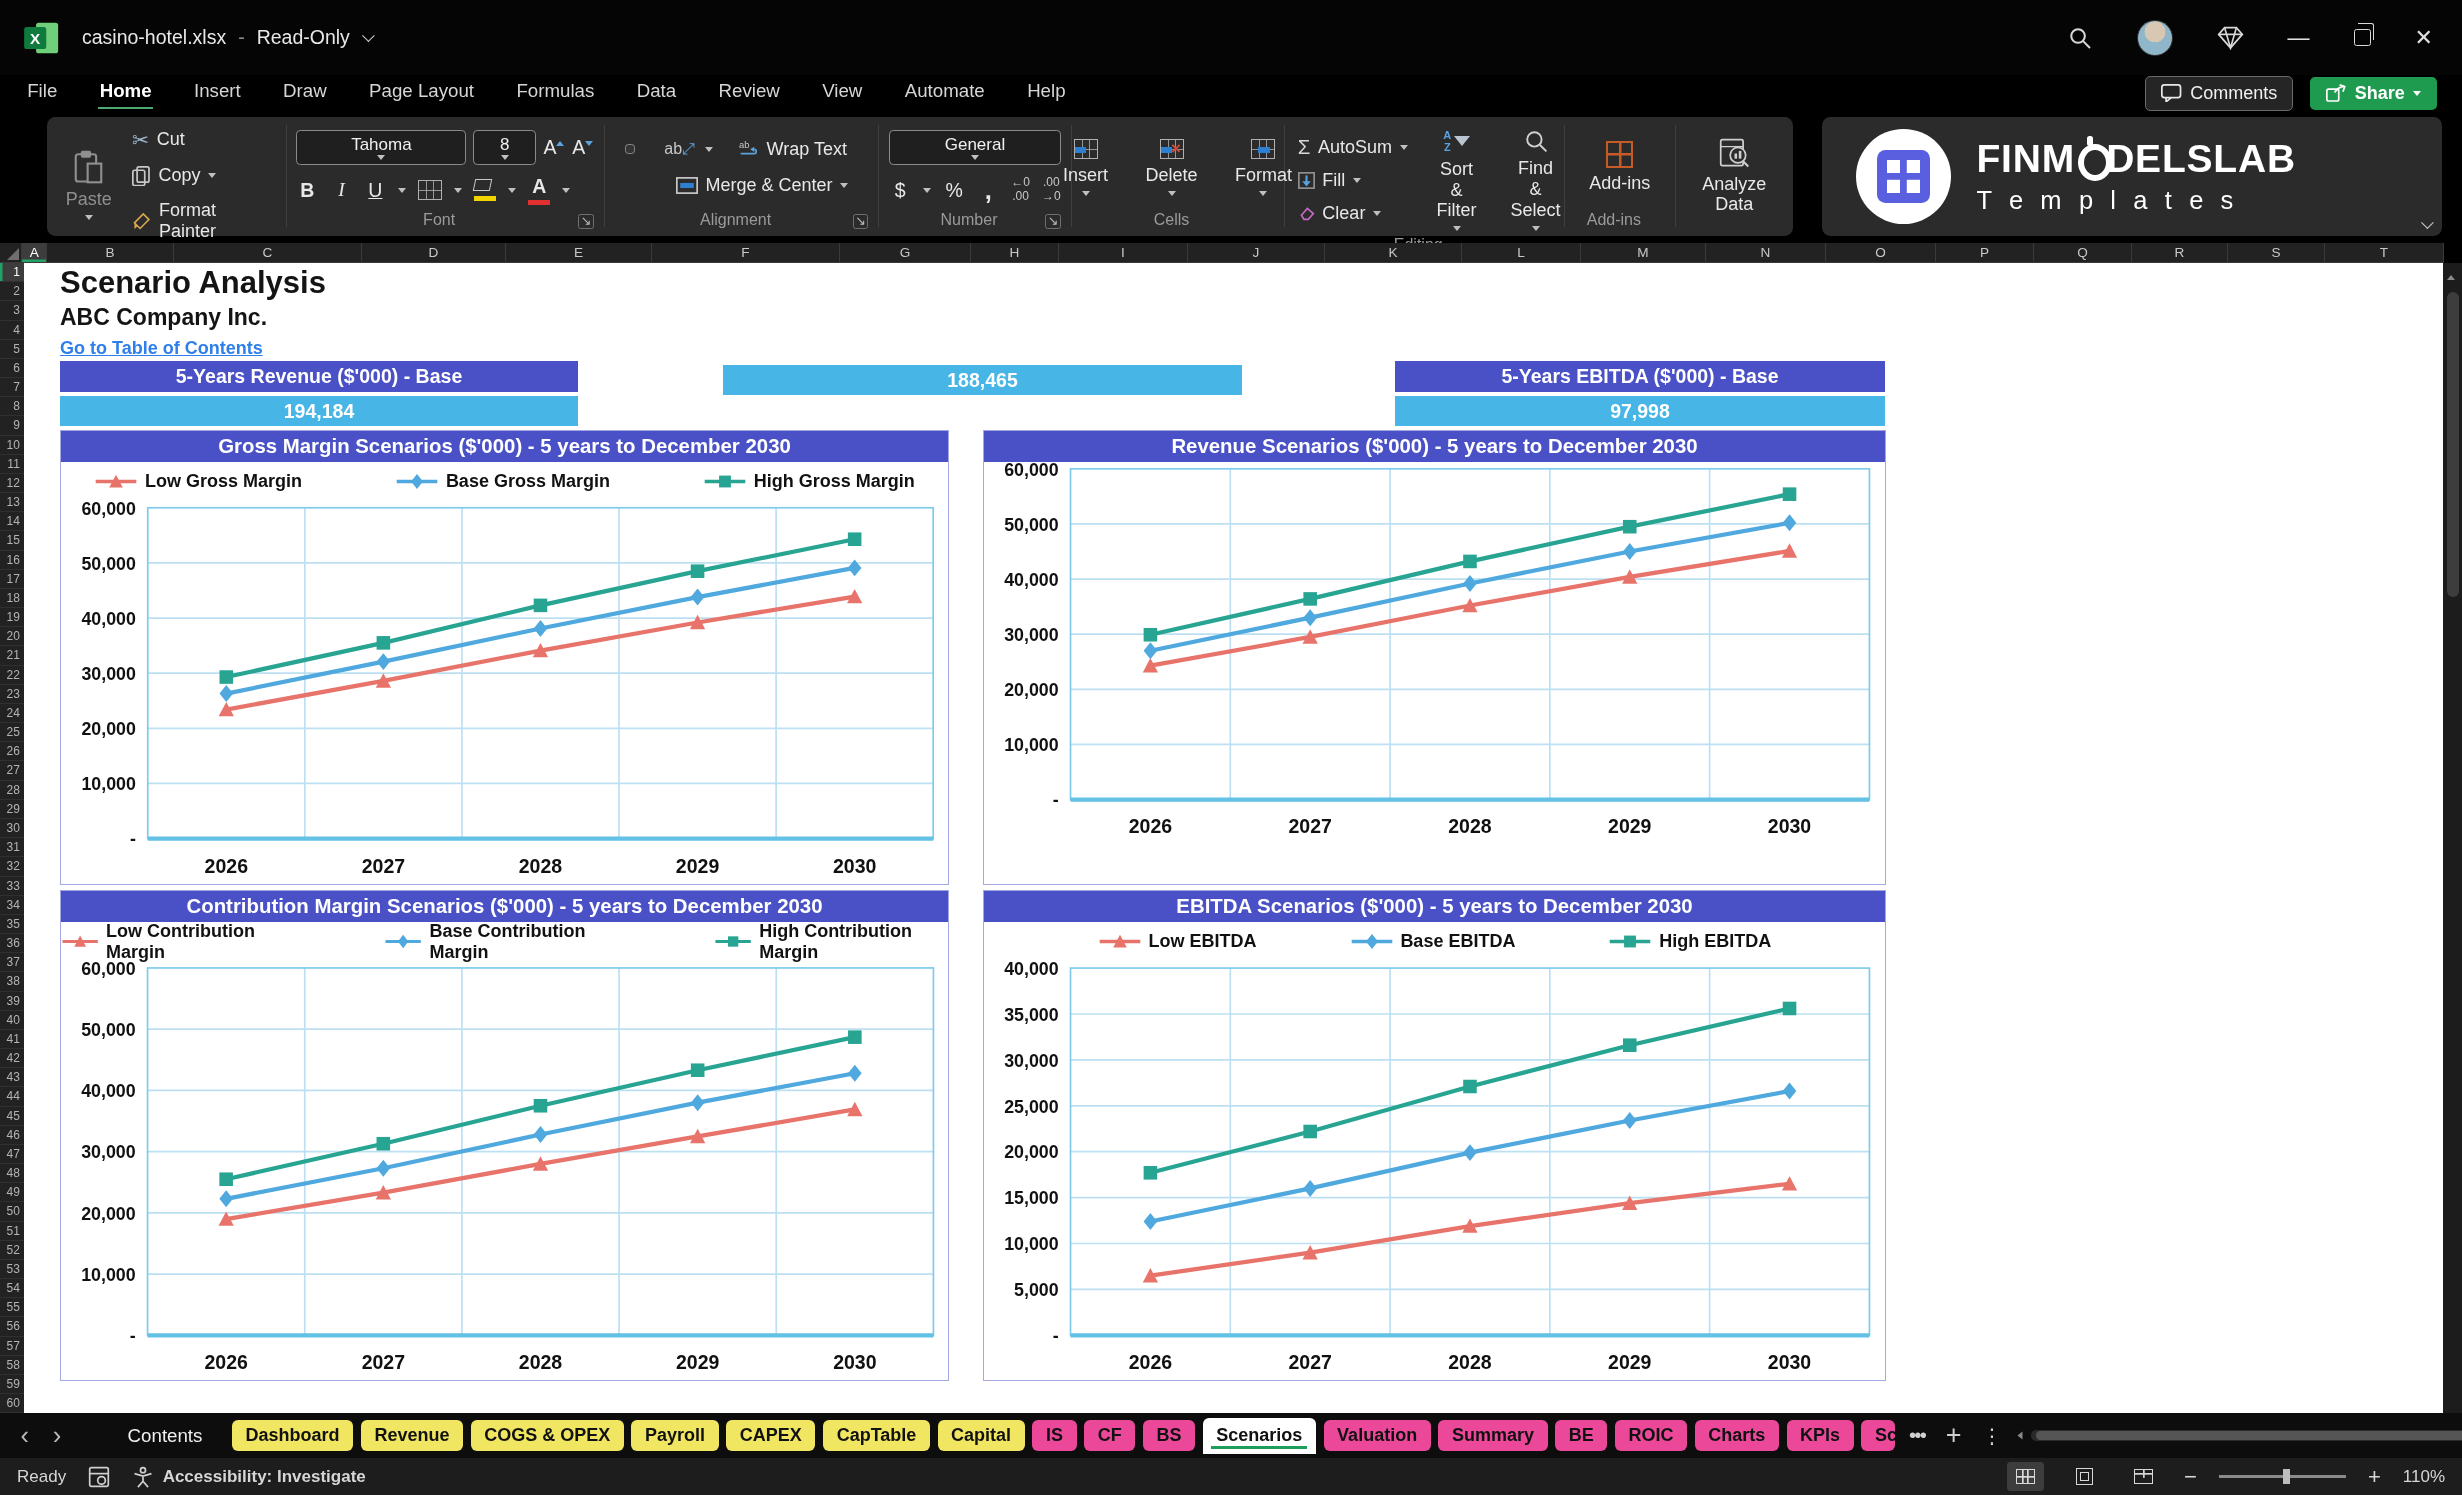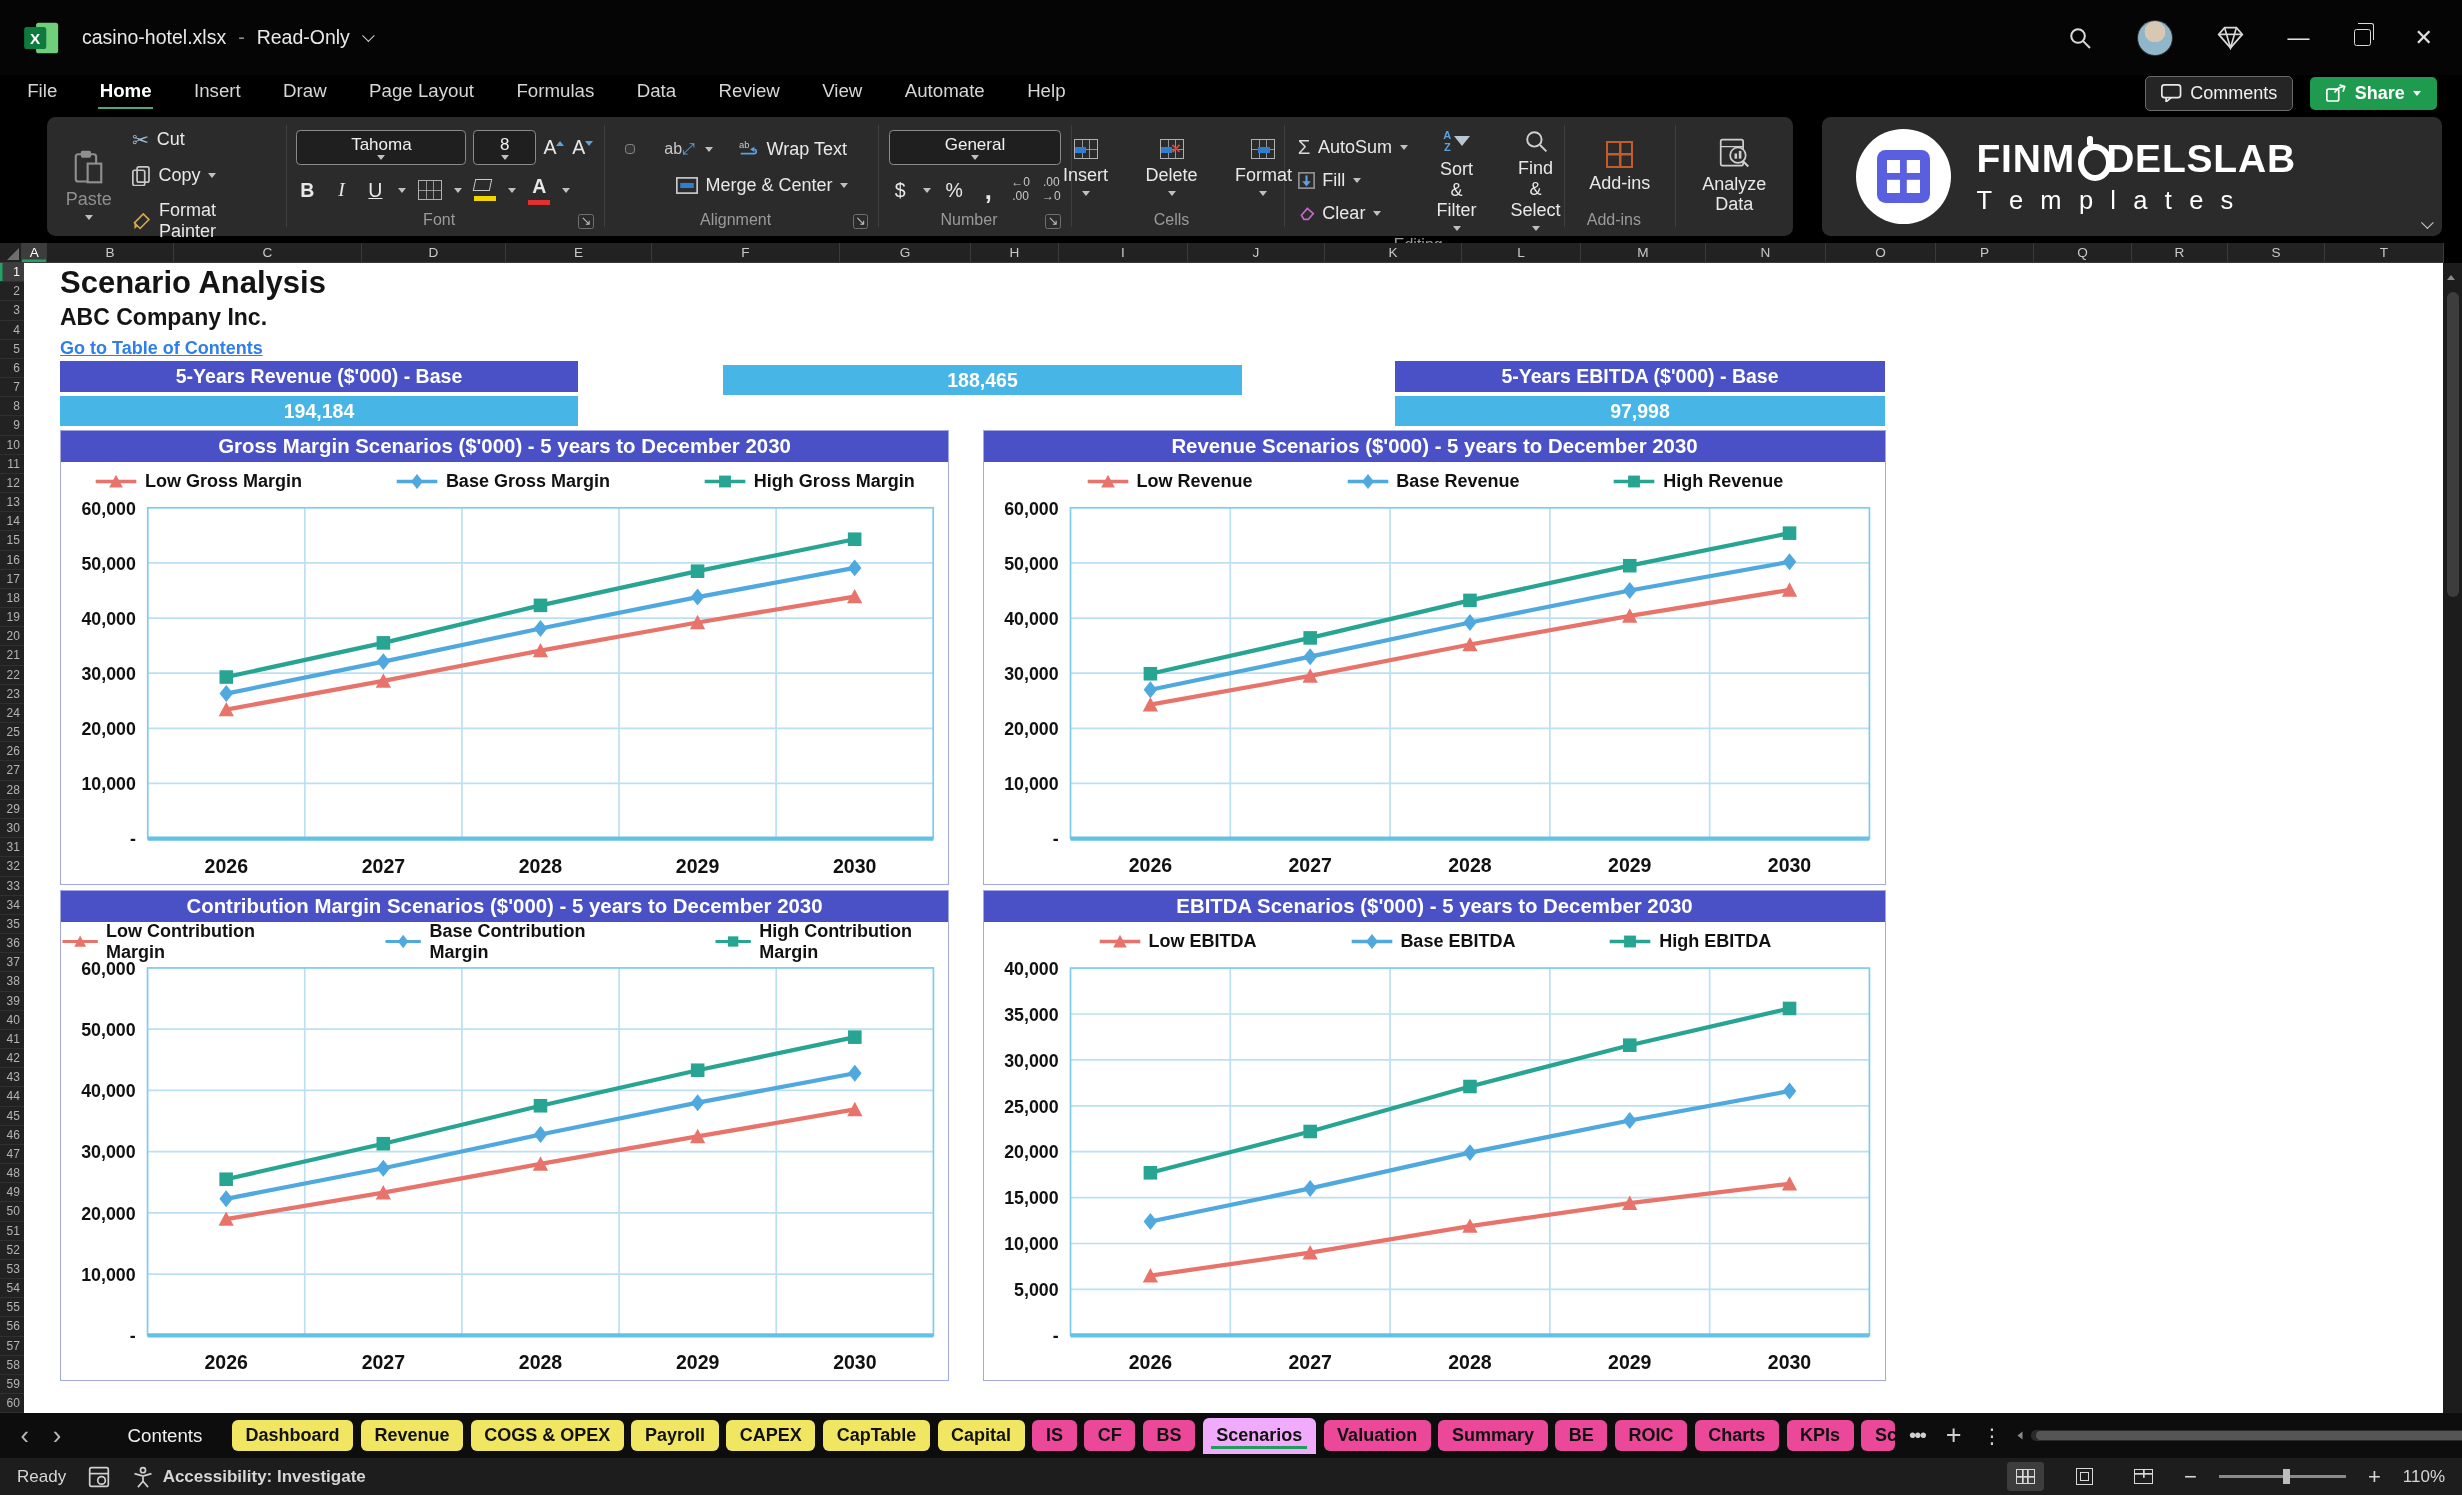--- a/index.html
+++ b/index.html
@@ -108,21 +108,21 @@
   .chart-legend { height:39px; display:flex; align-items:center; justify-content:center; gap:93px; }
   .cl-item { display:flex; align-items:center; gap:6.8px; font-size:18px; font-weight:700; color:#111; }
 
   
   .tabbar { position:absolute; top:1413px; left:0; width:100%; height:45px; background:#0d0d0d; display:flex; align-items:center; gap:6.8px; padding:0 12px; }
   .tnav { color:#b8b8b8; font-size:25.5px; padding:0 8.5px; line-height:1; }
   .tab-contents { color:#f0f0f0; font-size:18.7px; margin:0 22px 0 51px; }
   .chip { height:31px; border-radius:6px; padding:0 13.6px; font-size:18px; font-weight:600; color:#111; display:flex; align-items:center; white-space:nowrap; }
   .chip.yellow { background:#F1E662; }
   .chip.blue { background:#ec4899; }
-  .chip.active { background:#f0abfc; font-weight:700; position:relative; border-radius:6px 6px 0 0; height:36px; }
+  .chip.active { background:#ffffff; font-weight:700; position:relative; border-radius:6px 6px 0 0; height:36px; }
   .chip.active:after { content:""; position:absolute; left:8.5px; right:8.5px; bottom:4.2px; height:3.4px; background:#1E9E5A; }
   .chip.cut { width:34px; overflow:hidden; padding-right:0; }
   .tab-extra { color:#cfcfcf; font-size:20.4px; padding:0 6.8px; }
   .hscroll { margin-left:auto; display:flex; align-items:center; gap:6.8px; padding-right:13.6px; }
   .hscroll .track { width:509px; height:10.2px; background:#2a2a2a; border-radius:5.1px; position:relative; }
   .hscroll .hthumb { position:absolute; left:5.1px; top:0.8px; width:475px; height:8.5px; background:#555; border-radius:4.2px; }
 
   
   .statusbar { position:absolute; top:1458px; left:0; width:100%; height:37px; background:#1d1d1d; display:flex; align-items:center; color:#d6d6d6; font-size:17px; padding:0 17px; gap:22px; }
   .sb-right { margin-left:auto; display:flex; align-items:center; gap:22px; }
@@ -646,43 +646,21 @@
               <path d="M565 140.35 L573 150.35 L565 160.35 L557 150.35 Z" fill="#4FA8DE"></path>
               <path d="M750.2 103.30000000000001 L758.2 113.30000000000001 L750.2 123.30000000000001 L742.2 113.30000000000001 Z" fill="#4FA8DE"></path>
               <path d="M935.4 68.85 L943.4 78.85 L935.4 88.85 L927.4 78.85 Z" fill="#4FA8DE"></path>
               <polyline points="194.6,207.55 379.8,167.25 565,123.05000000000001 750.2,82.75 935.4,45.04999999999999" fill="none" stroke="#28A492" stroke-width="5"></polyline>
               <rect x="186.6" y="199.55" width="16" height="16" fill="#28A492"></rect>
               <rect x="371.8" y="159.25" width="16" height="16" fill="#28A492"></rect>
               <rect x="557" y="115.05000000000001" width="16" height="16" fill="#28A492"></rect>
               <rect x="742.2" y="74.75" width="16" height="16" fill="#28A492"></rect>
               <rect x="927.4" y="37.04999999999999" width="16" height="16" fill="#28A492"></rect>
             </svg></div>
-          <div class="chart-panel" style="left: 959px; top: 167px; width: 903px; height: 455px;"><div class="chart-title">Revenue Scenarios ($'000) - 5 years to December 2030</div><div class="chart-legend">
-              <div class="cl-item">
-                <svg width="44" height="17" viewBox="0 0 52 20">
-                  <line x1="2" y1="10" x2="50" y2="10" stroke="#E8736A" stroke-width="4"></line>
-                  <path d="M26 2 L34 17 L18 17 Z" fill="#E8736A"></path>
-                </svg>
-                <span>Low Revenue</span>
-              </div>
-              <div class="cl-item">
-                <svg width="44" height="17" viewBox="0 0 52 20">
-                  <line x1="2" y1="10" x2="50" y2="10" stroke="#4FA8DE" stroke-width="4"></line>
-                  <path d="M26 1 L33 10 L26 19 L19 10 Z" fill="#4FA8DE"></path>
-                </svg>
-                <span>Base Revenue</span>
-              </div>
-              <div class="cl-item">
-                <svg width="44" height="17" viewBox="0 0 52 20">
-                  <line x1="2" y1="10" x2="50" y2="10" stroke="#28A492" stroke-width="4"></line>
-                  <rect x="19" y="3" width="14" height="14" fill="#28A492"></rect>
-                </svg>
-                <span>High Revenue</span>
-              </div>
-            </div><svg width="899" height="380" viewBox="0 0 1060 448">
+          <div class="chart-panel" style="left: 959px; top: 167px; width: 903px; height: 455px;"><div class="chart-title">Revenue Scenarios ($'000) - 5 years to December 2030</div><svg width="899" height="380" viewBox="0 0 1060 448">
               <rect x="102" y="8" width="942" height="390" fill="#ffffff"></rect>
               <line x1="102" y1="333" x2="1044" y2="333" stroke="#BCE0F2" stroke-width="2"></line>
               <line x1="102" y1="268.00000000000006" x2="1044" y2="268.00000000000006" stroke="#BCE0F2" stroke-width="2"></line>
               <line x1="102" y1="203" x2="1044" y2="203" stroke="#BCE0F2" stroke-width="2"></line>
               <line x1="102" y1="138.00000000000003" x2="1044" y2="138.00000000000003" stroke="#BCE0F2" stroke-width="2"></line>
               <line x1="102" y1="72.99999999999999" x2="1044" y2="72.99999999999999" stroke="#BCE0F2" stroke-width="2"></line>
               <line x1="290.4" y1="8" x2="290.4" y2="398" stroke="#BCE0F2" stroke-width="2"></line>
               <line x1="478.8" y1="8" x2="478.8" y2="398" stroke="#BCE0F2" stroke-width="2"></line>
               <line x1="667.2" y1="8" x2="667.2" y2="398" stroke="#BCE0F2" stroke-width="2"></line>
               <line x1="855.6" y1="8" x2="855.6" y2="398" stroke="#BCE0F2" stroke-width="2"></line>

